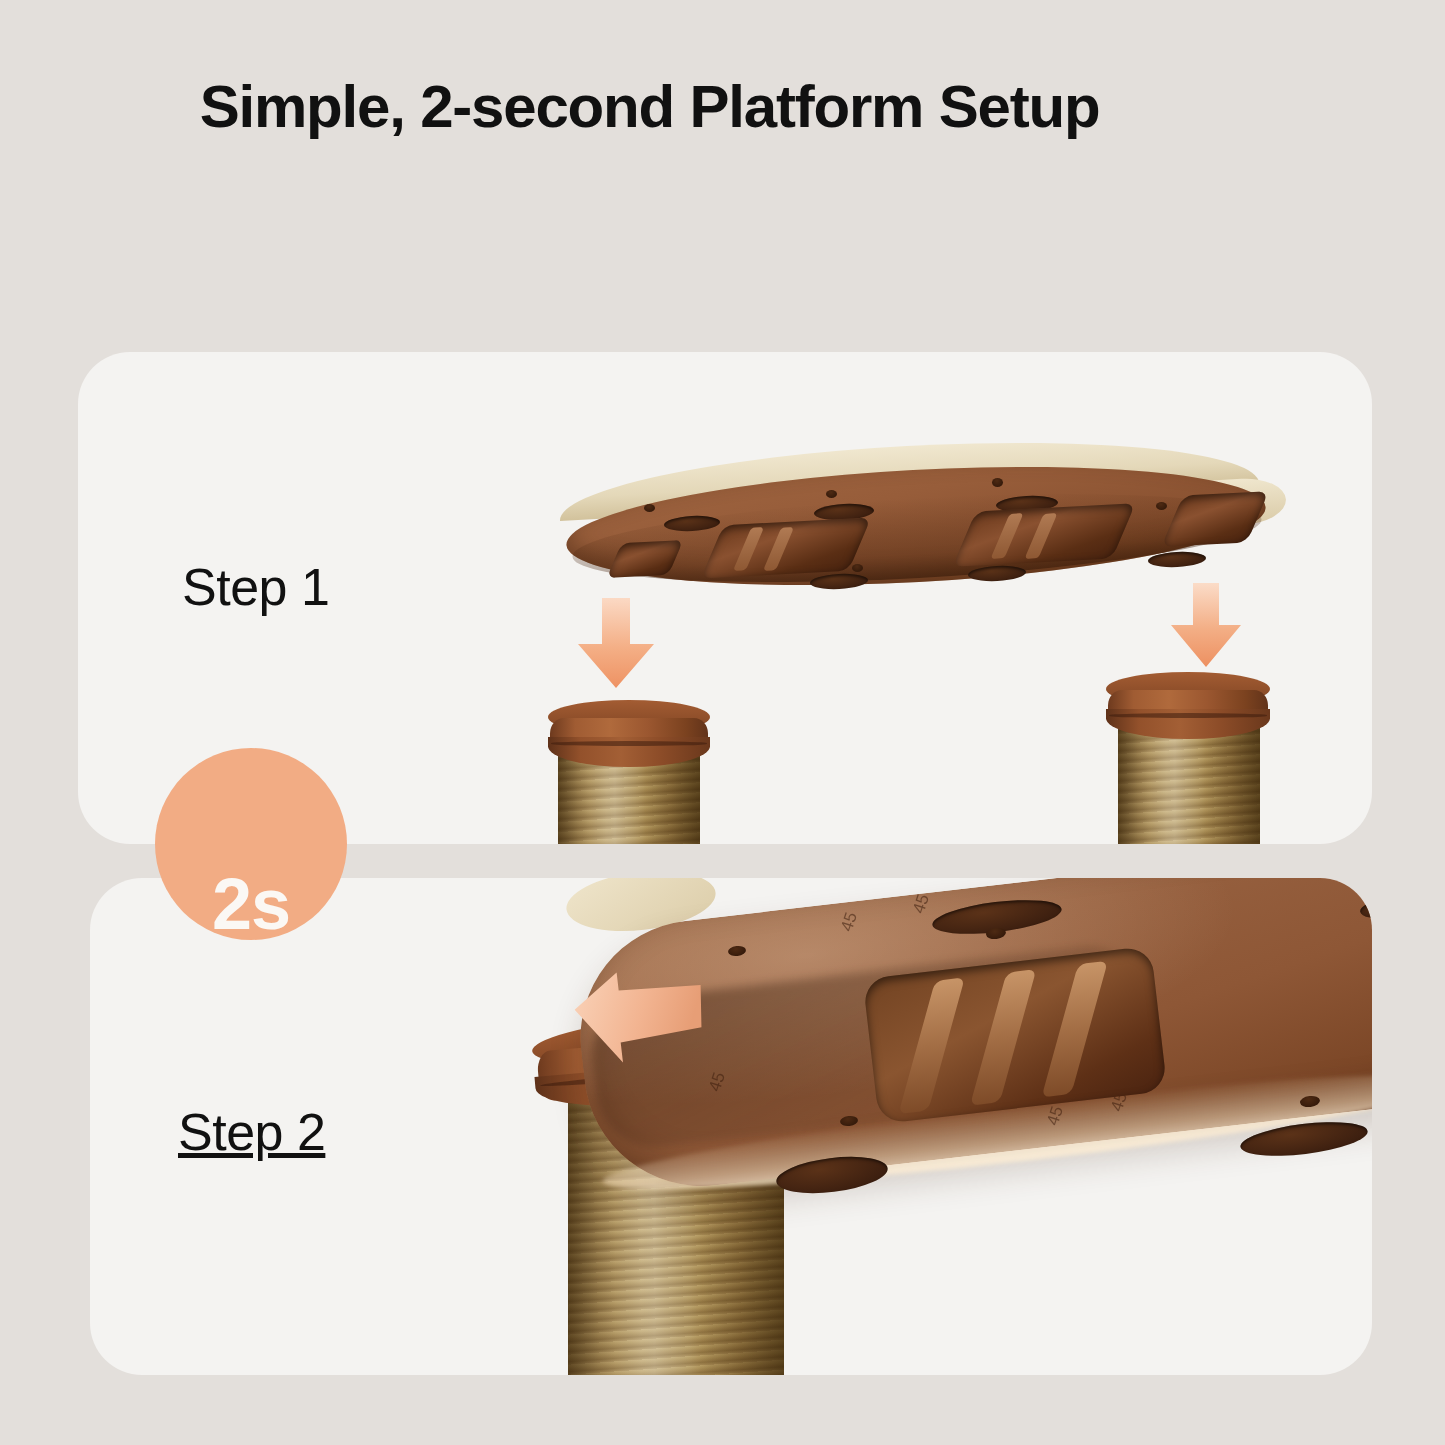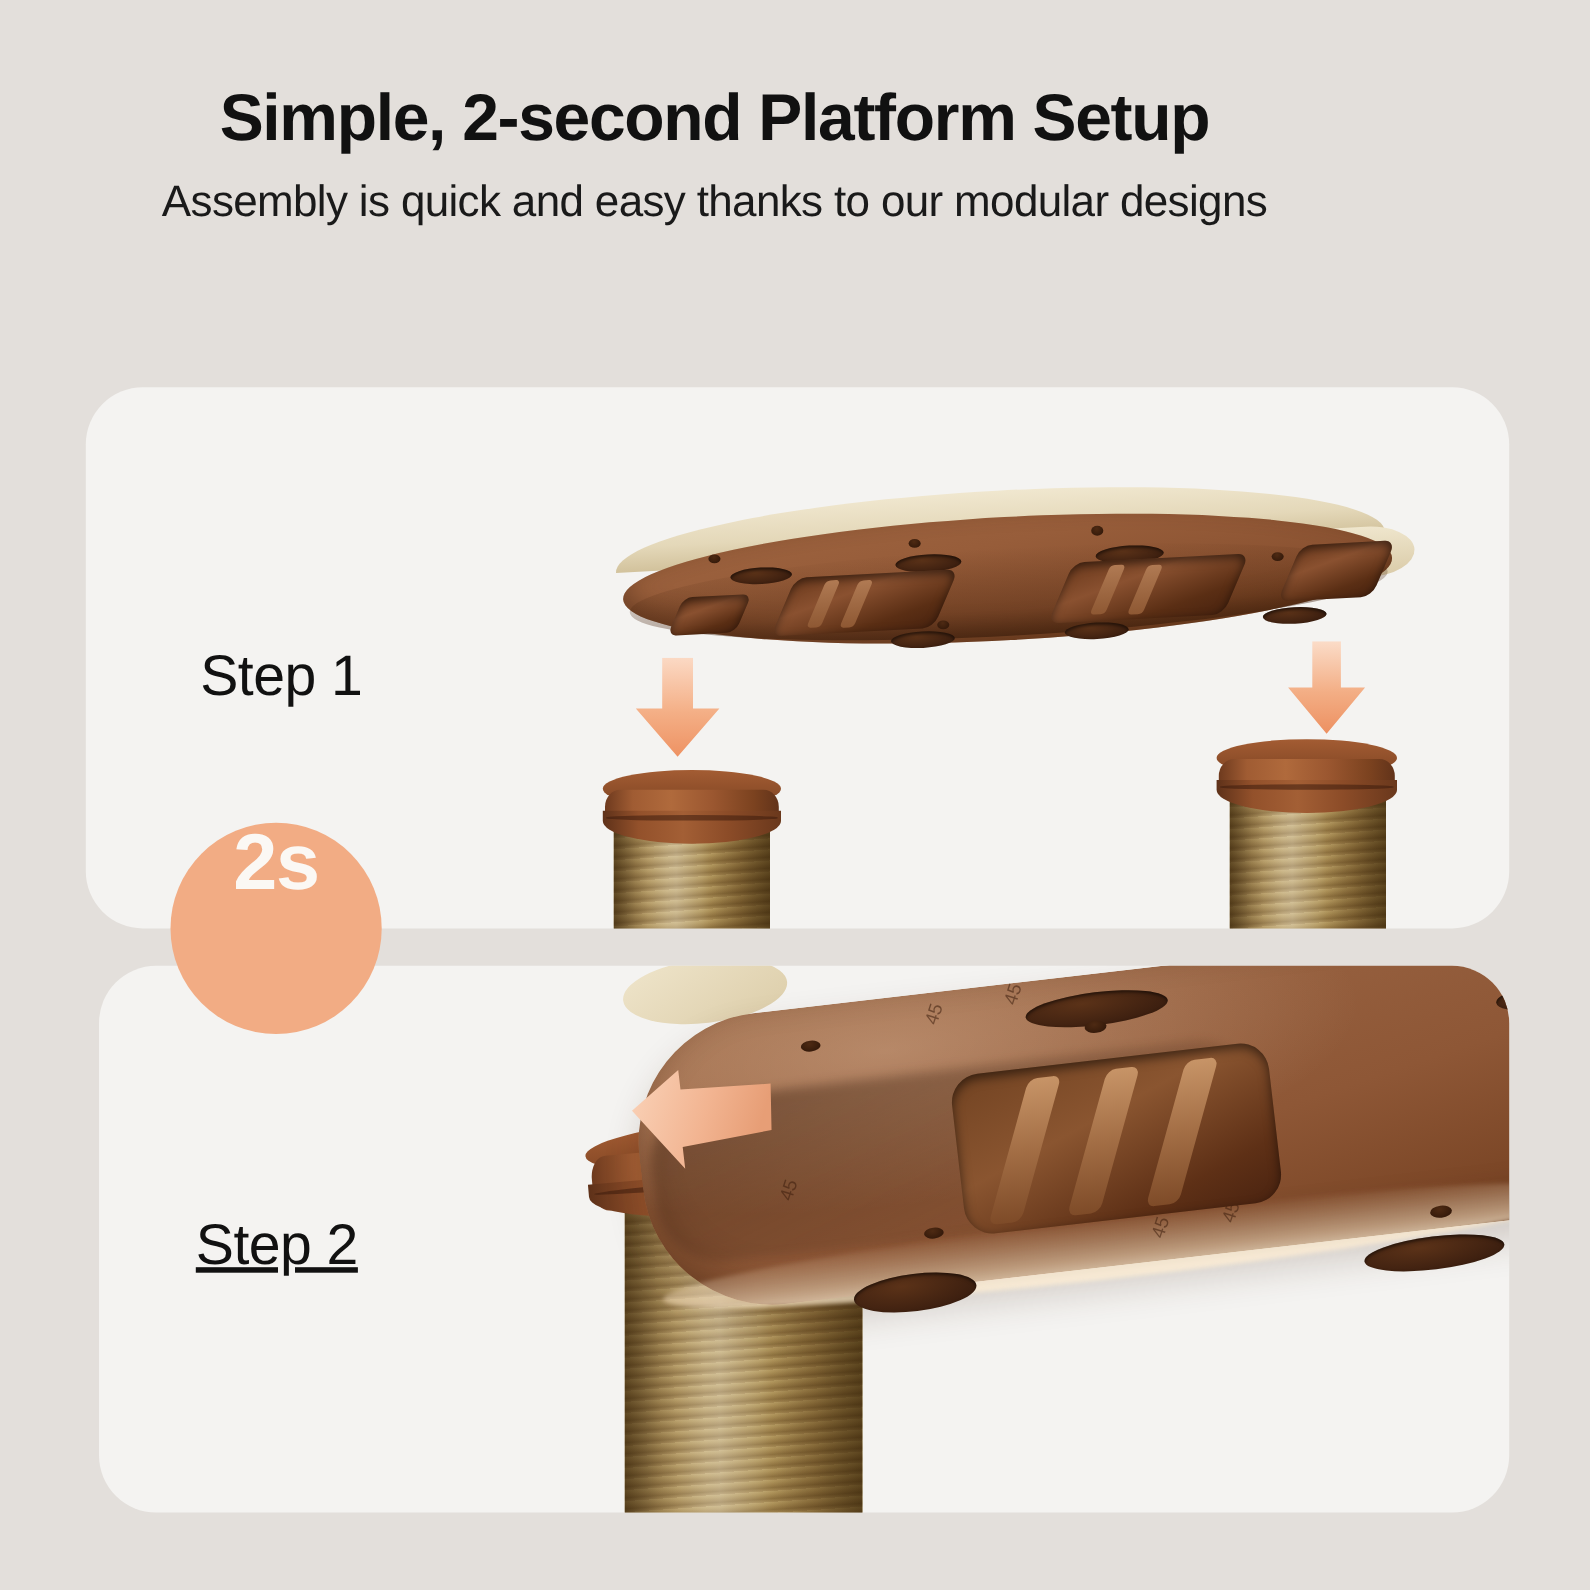--- a/index.html
+++ b/index.html
@@ -27,28 +27,28 @@
   .panel {
     position:absolute; background:#F4F3F1; border-radius:52px;
   }
   #panel-step1 { left:78px; top:352px; width:1294px; height:492px; }
   #panel-step2 { left:90px; top:878px; width:1282px; height:497px; }
 
   .step-label {
     position:absolute; font-size:52px; color:#111111; font-weight:normal;
     letter-spacing:-0.5px;
   }
-  #step1-label { left:182px; top:557px;margin-top:28px; }
+  #step1-label { left:182px; top:557px; }
   #step2-label { left:178px; top:1102px;text-decoration:underline; }
 
   
   .badge {
     position:absolute; left:155px; top:748px; width:192px; height:192px;
     border-radius:50%; background:#F2AC84;
-    display:flex; align-items:flex-start; justify-content:center;
+    display:flex; align-items:flex-end; justify-content:center;
     z-index:40;
   }
   .badge-text {
     color:#FBF8F4; font-size:72px; font-weight:bold; letter-spacing:-1px;
     line-height:1;
   }
 
   
   .stage { position:absolute; left:0; top:0; width:1445px; height:1445px;
            pointer-events:none; }
@@ -197,21 +197,20 @@
     transform:skewX(-22deg);
   }
 
   .white-arrow-left { position:absolute; left:36px; top:92px; transform:rotate(-6.6deg); }
 </style>
 </head>
 <body>
 
 <div class="header">
   <div class="title">Simple, 2-second Platform Setup</div>
-  <div class="subtitle">Assembly is quick and easy thanks to our modular designs</div>
 </div>
 
 <div class="panel" id="panel-step1"></div>
 <div class="step-label" id="step1-label">Step 1</div>
 
 <div class="panel" id="panel-step2"></div>
 <div class="step-label" id="step2-label">Step 2</div>
 
 <div class="stage clip1">
 

